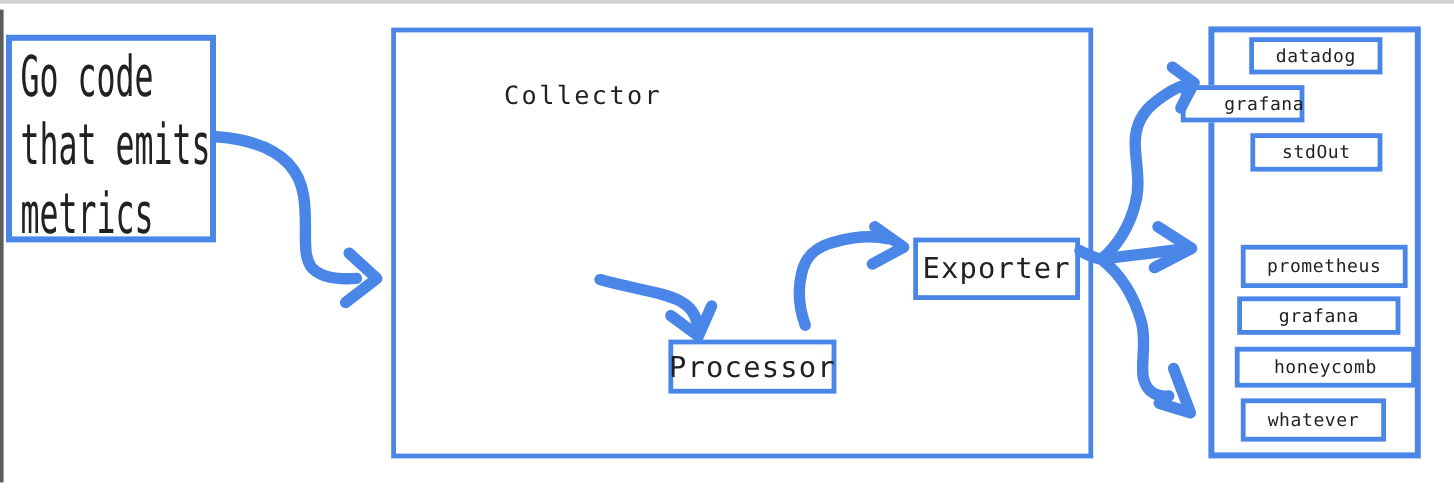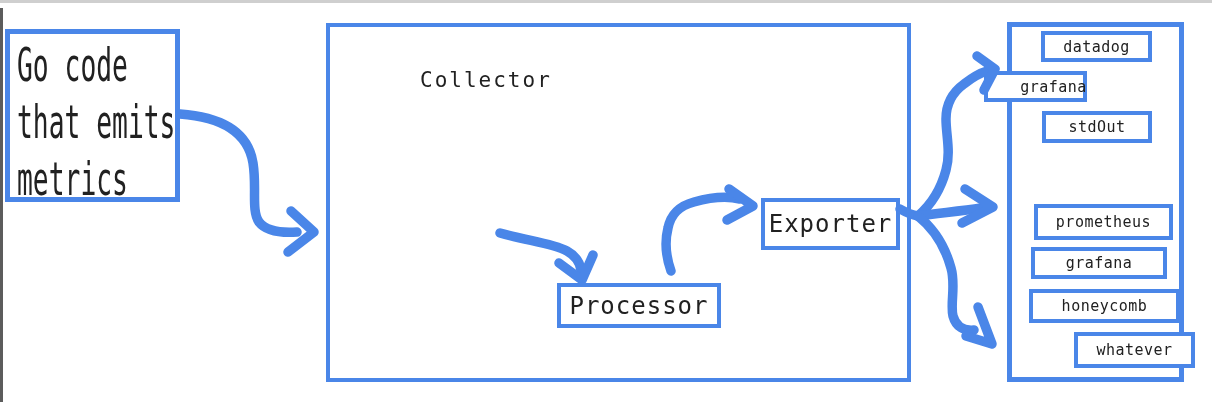--- a/index.html
+++ b/index.html
@@ -51,21 +51,21 @@
     font-size: 21px; letter-spacing: 2px;
     white-space: nowrap;
   }
   
   .stage {
     display: flex; align-items: center; justify-content: center;
     font-size: 24px; letter-spacing: 1px;
     white-space: nowrap;
   }
   .stage-receiver  { left: 342px; top: 218px; width: 156px; height: 44px; }
-  .stage-processor { left: 557px; top: 283px; width: 164px; height: 45px; }
+  .stage-processor { left: 557px; top: 283px; width: 140px; height: 45px; }
   .stage-exporter  { left: 761px; top: 198px; width: 139px; height: 52px; }
   
   .sinks-box {
     left: 1007px; top: 22px;
     width: 177px; height: 360px;
     border-width: 5px;
   }
   .sink {
     display: flex; align-items: center; justify-content: center;
     font-size: 15px; letter-spacing: 0.5px;
@@ -124,21 +124,21 @@
   </div>
   <div class="box sink" style="left:1034px; top:204px; width:139px; height:36px;">
     <span>prometheus</span>
   </div>
   <div class="box sink" style="left:1031px; top:247px; width:136px; height:32px;">
     <span>grafana</span>
   </div>
   <div class="box sink" style="left:1029px; top:289px; width:151px; height:34px;">
     <span>honeycomb</span>
   </div>
-  <div class="box sink" style="left:1034px; top:332px; width:121px; height:36px;margin-left:40px;">
+  <div class="box sink" style="left:1034px; top:332px; width:121px; height:36px;">
     <span>whatever</span>
   </div>
 
   <svg class="arrows" viewBox="0 0 1212 410" xmlns="http://www.w3.org/2000/svg">
     <g>
       <path d="M 180 114 C 222 117 248 132 253 163 C 257 188 251 210 259 222 C 266 231 282 233 297 232"></path>
       <path d="M 291 211 L 314 232 L 288 252"></path>
     </g>
     <g>
       <path d="M 500 233 C 528 241 552 243 567 251 C 576 256 580 263 581 270"></path>

